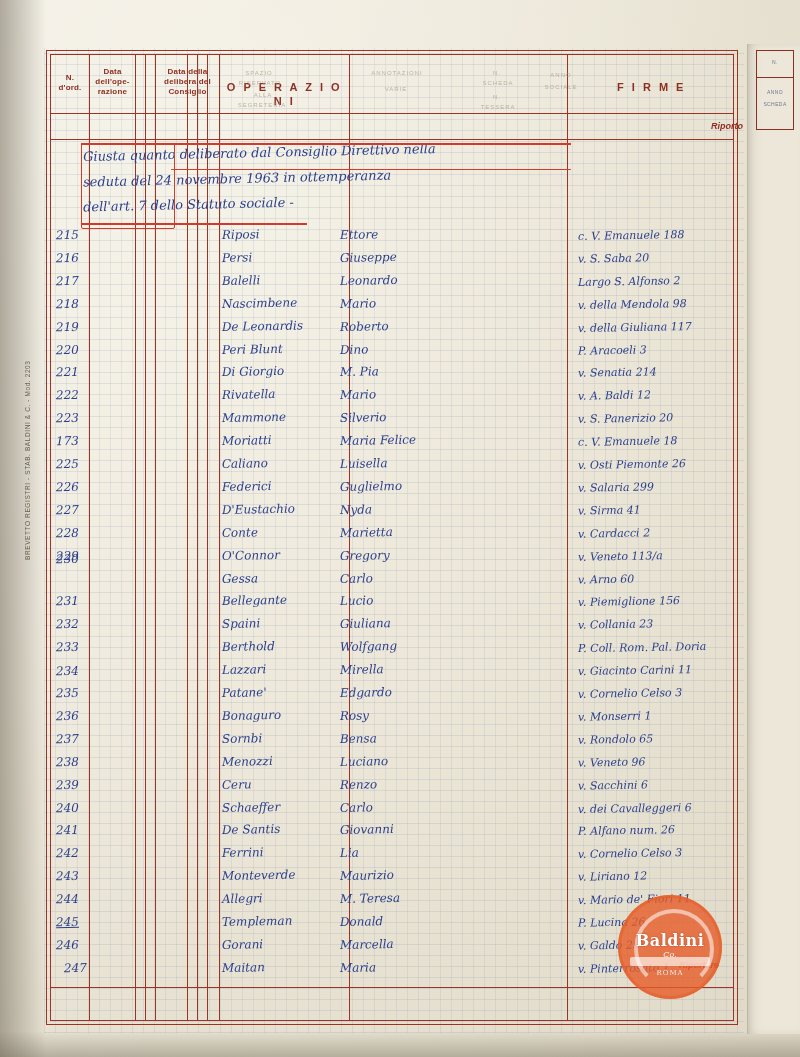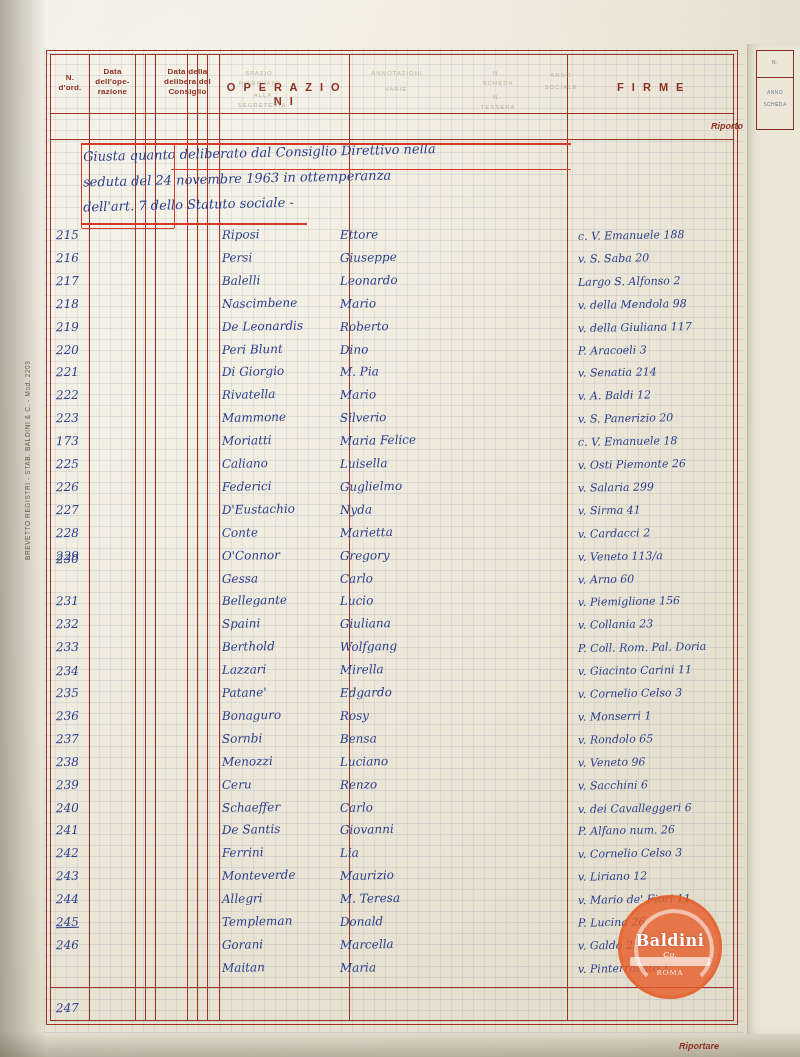--- a/index.html
+++ b/index.html
@@ -318,21 +318,21 @@
     <div class="ghost" style="left:300px; top:18px; width:100px;">ANNOTAZIONI</div>
     <div class="ghost" style="left:324px; top:34px; width:50px;">VARIE</div>
     <div class="ghost" style="left:430px; top:18px; width:40px;">N.</div>
     <div class="ghost" style="left:424px; top:28px; width:54px;">SCHEDA</div>
     <div class="ghost" style="left:430px; top:42px; width:40px;">N.</div>
     <div class="ghost" style="left:422px; top:52px; width:58px;">TESSERA</div>
     <div class="ghost" style="left:492px; top:20px; width:44px;">ANNO</div>
     <div class="ghost" style="left:486px; top:32px; width:56px;">SOCIALE</div>
 
     <div class="riporto" style="left:640px; top:70px;margin-left:24px;">Riporto</div>
-    <div class="riporto" style="left:632px; top:990px;text-align:right;">Riportare</div>
+    <div class="riporto" style="left:632px; top:909px;text-align:right;">Riportare</div>
 
     <div class="note" style="left:36px; top:94px;">Giusta quanto deliberato dal Consiglio Direttivo nella</div>
     <div class="note" style="left:36px; top:120px;">seduta del 24 novembre 1963 in ottemperanza</div>
     <div class="note" style="left:36px; top:146px;">dell'art. 7 dello Statuto sociale -</div>
 
     <div class="redbox" style="left:34px; top:92px; width:92px; height:84px;"></div>
     <div class="redline" style="left:34px; top:92px; width:490px;"></div>
     <div class="redline" style="left:34px; top:172px; width:226px;"></div>
     <div class="redbox" style="left:124px; top:118px; width:400px; height:1px; border:0; background:#d33a2a;"></div>
 
@@ -460,21 +460,21 @@
       <div class="hand" style="left: 340px; top: 892.1px;">M. Teresa</div>
       <div class="addr" style="left: 578px; top: 893.1px;">v. Mario de' Fiori 11</div>
       <div class="num" style="left: 56px; top: 915px; text-decoration: underline;">245</div>
       <div class="hand" style="left: 222px; top: 915px;">Templeman</div>
       <div class="hand" style="left: 340px; top: 915px;">Donald</div>
       <div class="addr" style="left: 578px; top: 916px;">P. Lucina 26</div>
       <div class="num" style="left: 56px; top: 937.9px;">246</div>
       <div class="hand" style="left: 222px; top: 937.9px;">Gorani</div>
       <div class="hand" style="left: 340px; top: 937.9px;">Marcella</div>
       <div class="addr" style="left: 578px; top: 938.9px;">v. Galdo 29</div>
-      <div class="num" style="left: 56px; top: 960.8px; margin-top: 40px;">247</div>
+      <div class="num" style="left: 64px; top: 960.8px;">247</div>
       <div class="hand" style="left: 222px; top: 960.8px;">Maitan</div>
       <div class="hand" style="left: 340px; top: 960.8px;">Maria</div>
       <div class="addr" style="left: 578px; top: 961.8px;">v. Pinterrosato 1</div>
     </div>
 
   <div id="stamp">
     <div class="arc"></div>
     <div class="word">Baldini</div>
     <div class="sub">Co.</div>
     <div class="bar"></div>

